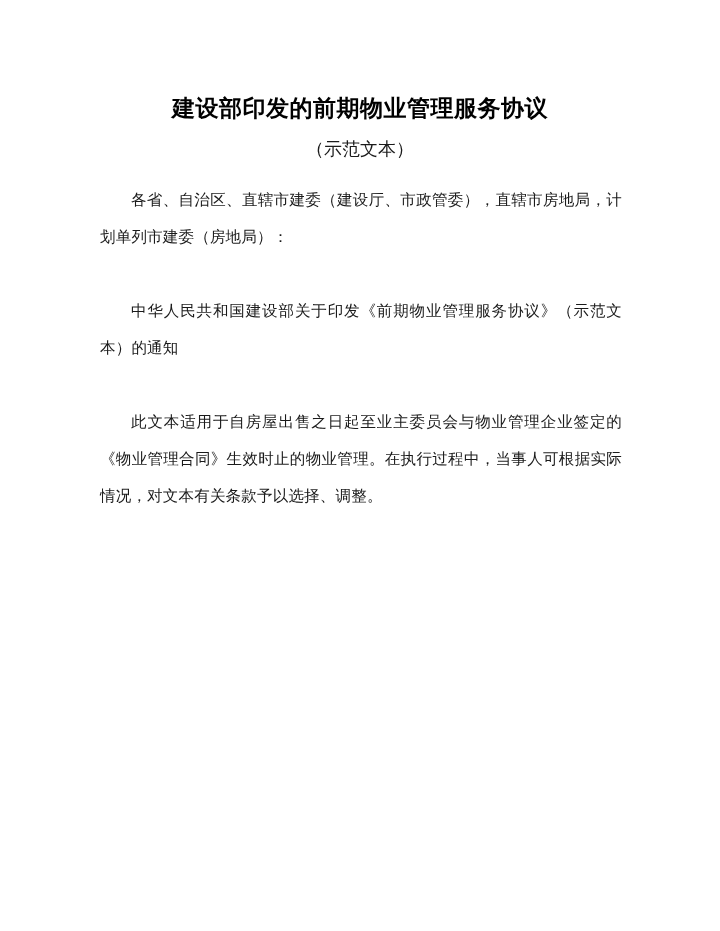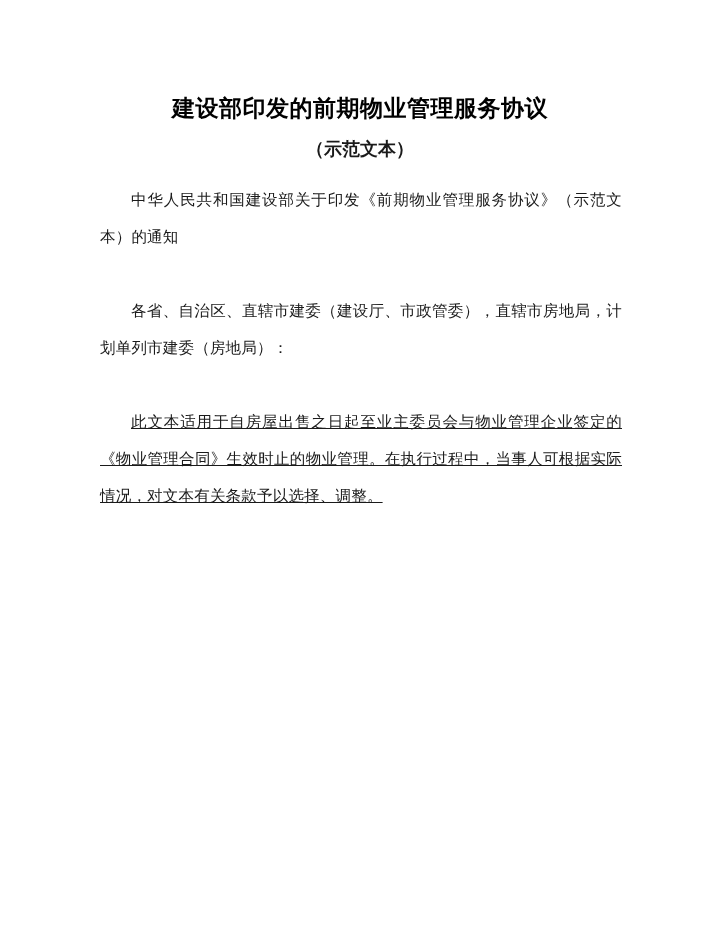--- a/index.html
+++ b/index.html
@@ -36,21 +36,21 @@
     color: #000000;
   }
 
   .doc-subtitle {
     position: absolute;
     top: 136px;
     left: 0;
     width: 720px;
     text-align: center;
     font-size: 18px;
-    font-weight: bold;
+    font-weight: normal;
     line-height: 26px;
     color: #1a1a1a;
   }
 
   .body-block {
     position: absolute;
     top: 182px;
     left: 100px;
     width: 522px;
   }
@@ -65,31 +65,30 @@
     margin: 0;
     letter-spacing: 0.2px;
   }
 
   .para + .para {
     margin-top: 37px;
   }
 
   .para-last {
     margin-bottom: 0;
-    text-decoration: underline;
   }
 </style>
 </head>
 <body>
 
 <div class="page">
 
   <h1 class="doc-title">建设部印发的前期物业管理服务协议</h1>
 
   <div class="doc-subtitle">（示范文本）</div>
 
   <div class="body-block">
+    <p class="para">各省、自治区、直辖市建委（建设厅、市政管委），直辖市房地局，计划单列市建委（房地局）：</p>
     <p class="para">中华人民共和国建设部关于印发《前期物业管理服务协议》（示范文本）的通知</p>
-    <p class="para">各省、自治区、直辖市建委（建设厅、市政管委），直辖市房地局，计划单列市建委（房地局）：</p>
     <p class="para para-last">此文本适用于自房屋出售之日起至业主委员会与物业管理企业签定的《物业管理合同》生效时止的物业管理。在执行过程中，当事人可根据实际情况，对文本有关条款予以选择、调整。</p>
   </div>
 
 </div>
 
 </body></html>

